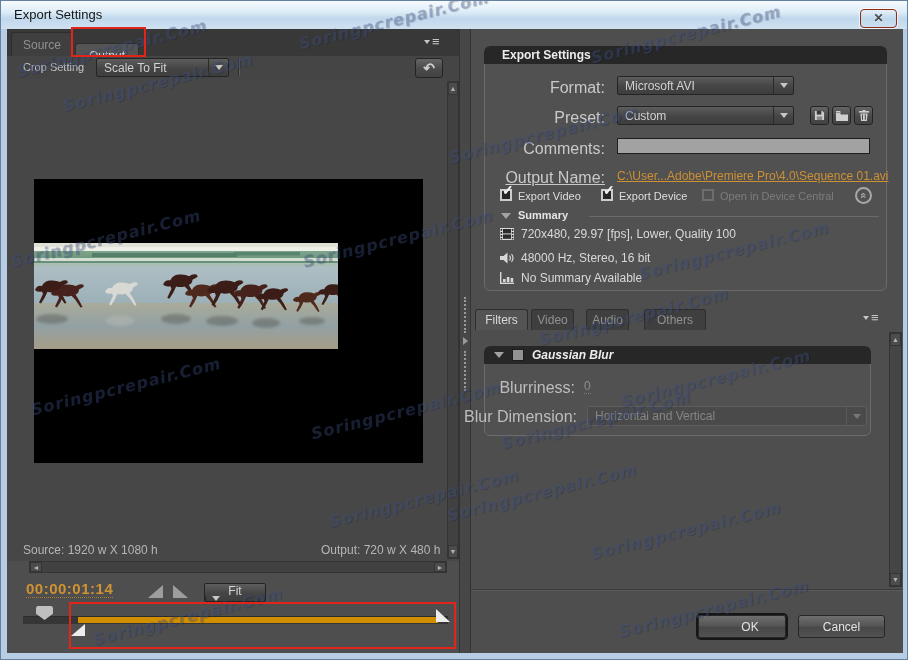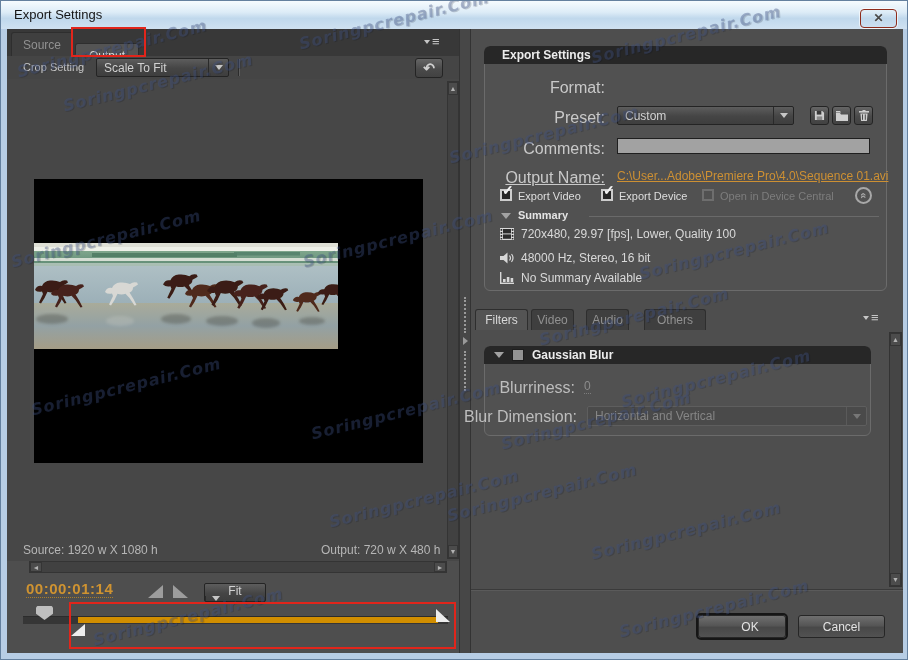--- a/index.html
+++ b/index.html
@@ -239,20 +239,26 @@
   </div>
 
   <div class="right-panel">
 
     <div class="group" style="left:13px; top:17px; width:403px; height:245px;">
       <div class="group-hd">
         <span class="ttl" style="margin-left:18px;">Export Settings</span>
       </div>
 
       <span class="rlbl" style="left:-20px; top:32px;">Format:</span>
+      <div class="dd" style="left:132px; top:29px; width:177px;">
+        <span class="dd-t">Microsoft AVI</span>
+        <span class="dd-a">
+            <i class="tri-d"></i>
+          </span>
+      </div>
 
       <span class="rlbl" style="left:-20px; top:62px;">Preset:</span>
       <div class="dd" style="left:132px; top:59px; width:177px;">
         <span class="dd-t">Custom</span>
         <span class="dd-a">
             <i class="tri-d"></i>
           </span>
       </div>
       <div class="tool-btn" style="left:325px; top:59px;">
         <svg class="icon" width="11" height="11" viewBox="0 0 12 12">
@@ -358,21 +364,21 @@
       <div class="pm-icon" style="left:392px; top:4px;">
         <span class="tri-d"></span>
         <span class="bars">≡</span>
       </div>
     </div>
 
     <div class="group" style="left:13px; top:317px; width:387px; height:90px;">
       <div class="group-hd">
         <div class="disc" style="margin-left:10px;"></div>
         <div style="width:12px; height:12px; background:#939393; border:1px solid #1e1e1e; margin-left:8px; cursor:pointer;"></div>
-        <span class="ttl" style="margin-left:8px;">Gaussian Blur</span>
+        <span class="ttl" style="margin-left:8px;font-style:italic;">Gaussian Blur</span>
       </div>
       <span class="rlbl" style="left:-50px; top:32px; color:#bdbdbd;">Blurriness:</span>
       <span class="hot-val" style="position:absolute; left:99px; top:32px;">0</span>
       <span class="rlbl" style="left:-48px; top:61px; color:#bdbdbd;">Blur Dimension:</span>
       <div class="dd disabled" style="left:102px; top:59px; width:280px; height:20px;">
         <span class="dd-t">Horizontal and Vertical</span>
         <span class="dd-a">
             <i class="tri-d"></i>
           </span>
       </div>

